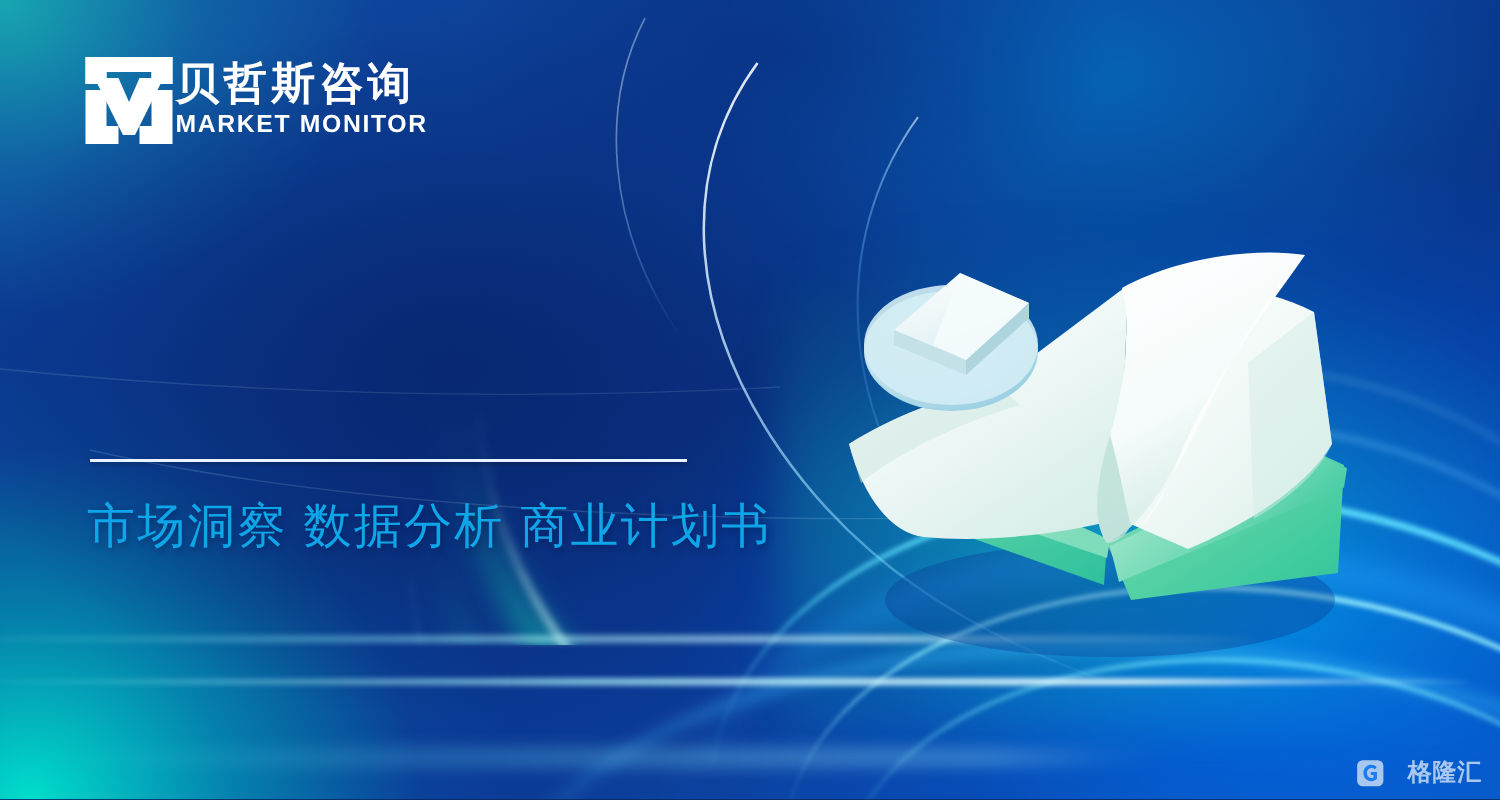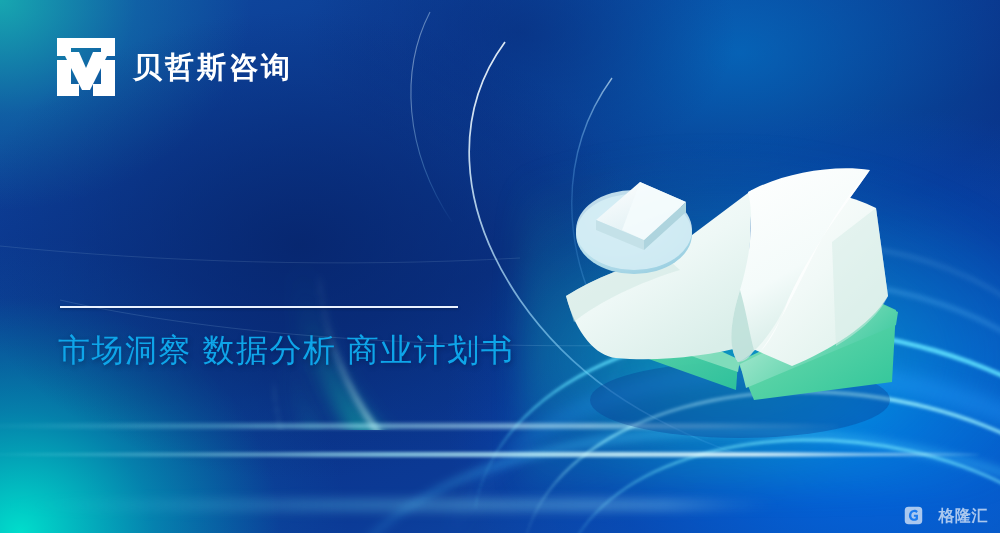--- a/index.html
+++ b/index.html
@@ -189,21 +189,20 @@
     inset: 0;
     pointer-events: none;
   }
 
   
   .logo-block {
     position: absolute;
     left: 55px; top: 36px;
     display: flex;
     align-items: center;
-    gap: 16px;
   }
   .logo-mark { width: 62px; height: 62px; display: block; }
   .logo-text { display: flex; flex-direction: column; gap: 4px; }
   .logo-cn {
     color: #ffffff;
     font-size: 29px;
     font-weight: 700;
     letter-spacing: 3px;
     line-height: 1;
     white-space: nowrap;
@@ -400,20 +399,21 @@
   <div class="logo-block">
     <svg class="logo-mark" viewBox="0 0 62 62">
       <path d="M2,2 L60,2 L60,20 L46,20 L46,12 L16,12 L16,20 L2,20 Z" fill="#ffffff"></path>
       <path d="M2,24 L16,24 L16,48 L24,48 L24,60 L2,60 Z" fill="#ffffff"></path>
       <path d="M60,24 L46,24 L46,48 L38,48 L38,60 L60,60 Z" fill="#ffffff"></path>
       <path d="M8,16 L24,16 L31,32 L38,16 L54,16 L35,54 L27,54 Z" fill="#ffffff"></path>
       <path d="M2,2 L60,2 L60,20 L46,20 L46,12 L16,12 L16,20 L2,20 Z" fill="#ffffff"></path>
     </svg>
     <div class="logo-text">
       <div class="logo-cn">贝哲斯咨询</div>
+      <div class="logo-en">MARKET MONITOR</div>
     </div>
   </div>
 
   <div class="rule"></div>
   <div class="subhead">市场洞察  数据分析  商业计划书</div>
 
   <div class="watermark">
     <svg class="wm-mark" viewBox="0 0 20 20">
       <rect x="0.8" y="0.8" width="18.4" height="18.4" rx="4" fill="#ffffff"></rect>
       <path d="M14.6,5.6 C13.3,4.3 11.8,3.9 10.1,4.1 C7.2,4.5 5.2,6.8 5.2,9.9 C5.2,13.2 7.5,15.6 10.7,15.6 C12.3,15.6 13.7,15.0 14.7,13.9 L14.7,9.1 L10.4,9.1 L10.4,11.3 L12.3,11.3 L12.3,12.9 C11.9,13.2 11.3,13.3 10.7,13.3 C8.9,13.3 7.7,11.9 7.7,9.9 C7.7,7.9 8.9,6.4 10.8,6.4 C11.7,6.4 12.5,6.7 13.1,7.3 Z" fill="#2b8cff"></path>

